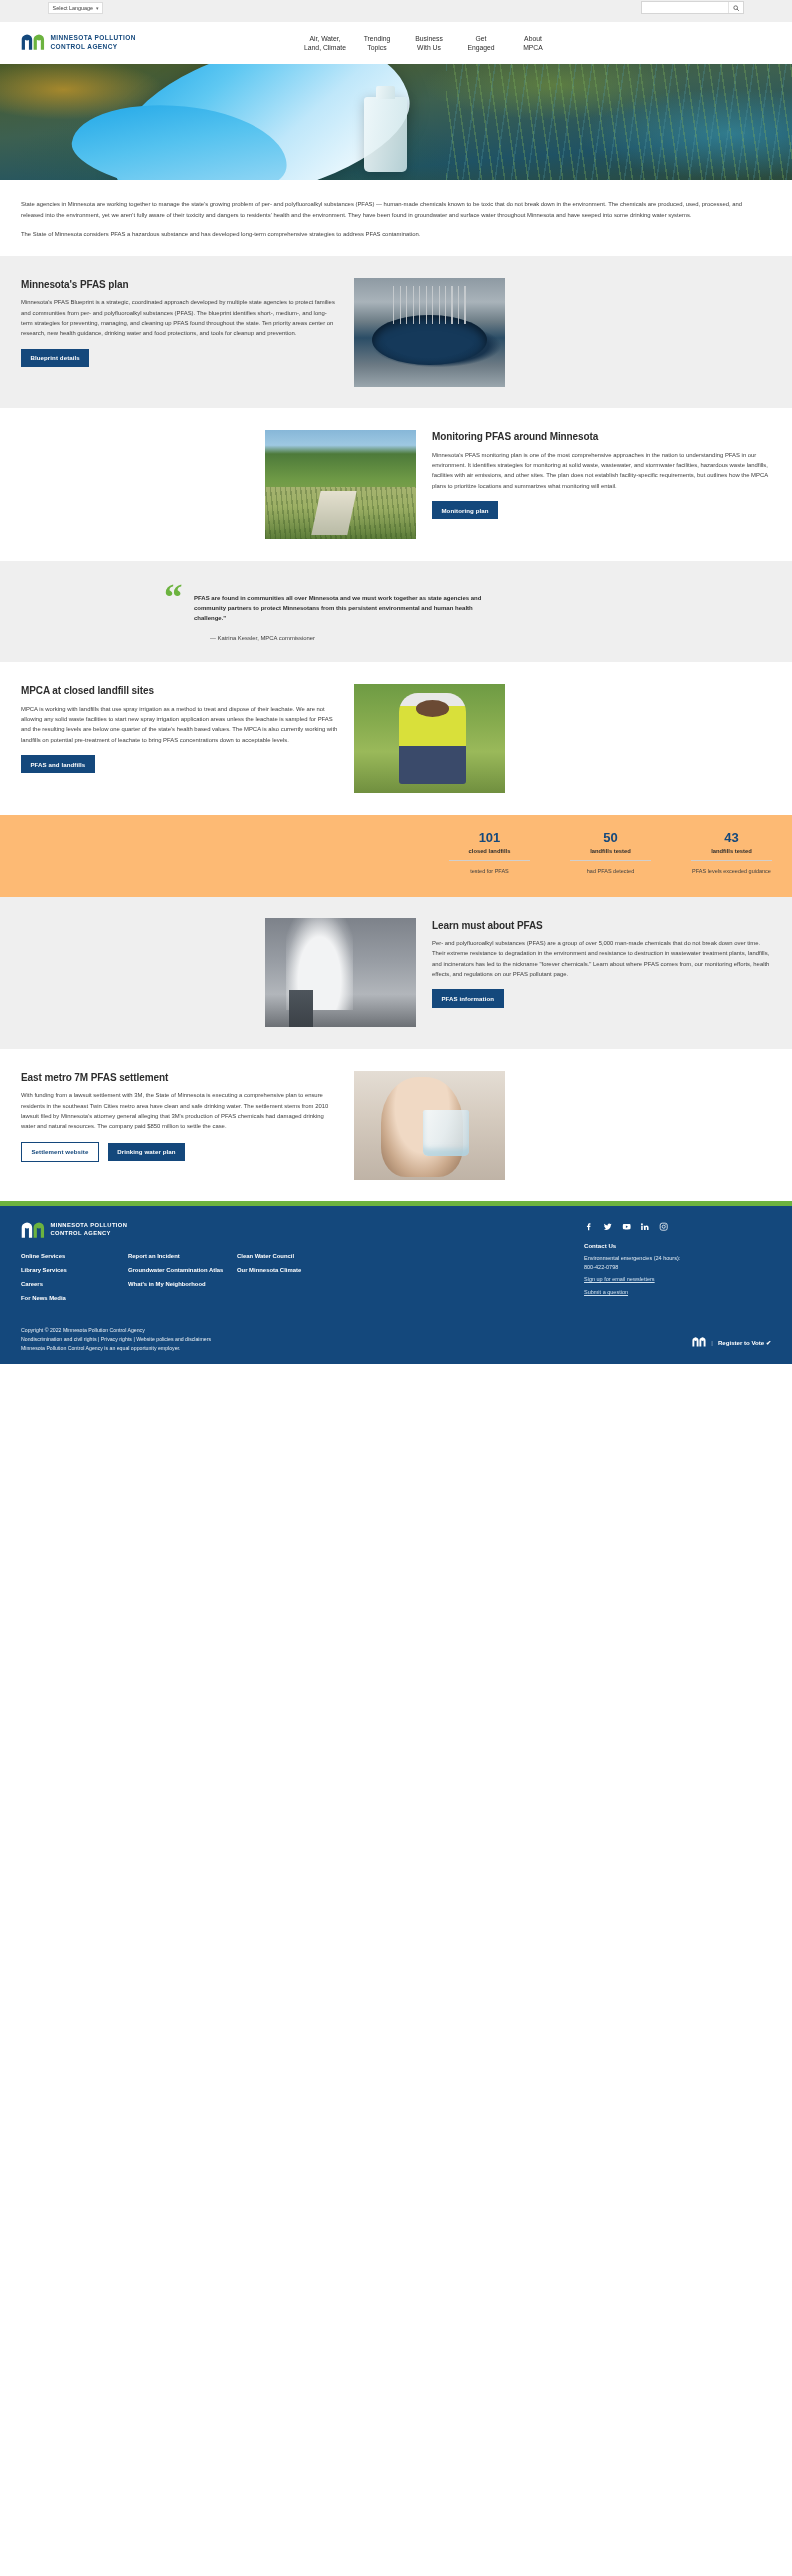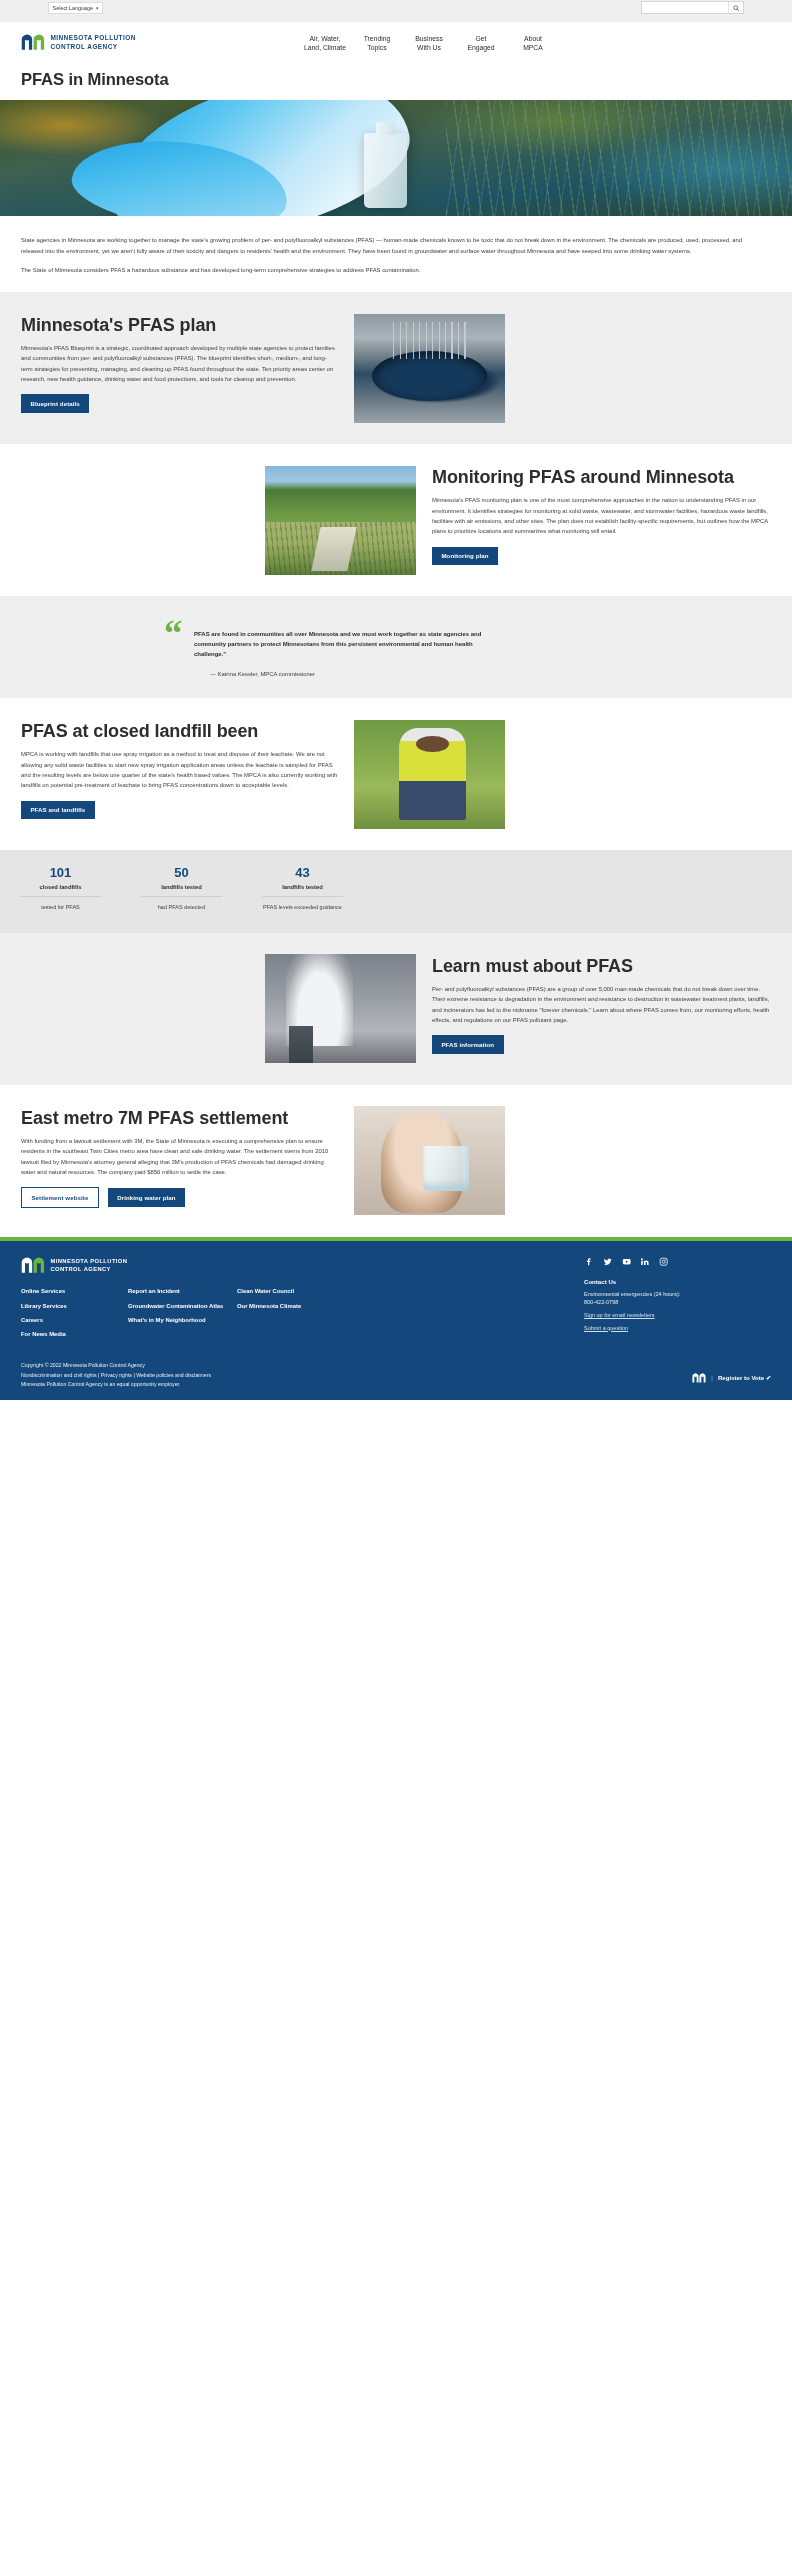--- a/index.html
+++ b/index.html
@@ -191,21 +191,21 @@
     display: flex;
     align-items: flex-start;
     gap: 16px;
     padding: 21.6px 21px;
     width: 792px;
   }
   .feature.reverse { flex-direction: row-reverse; border-radius: 19px; }
   .feature-text { width: 317px; padding-top: 1.4px; }
   .feature-text.wide { width: 339px; }
   .feature h2 {
-    font-size: 18px;
+    font-size: 10px;
     font-weight: 700;
     color: #2d2d2d;
     margin-bottom: 7.2px;
     letter-spacing: -0.1px;
   }
   .feature p {
     font-size: 5.9px;
     line-height: 1.75;
     color: #404040;
     margin-bottom: 10px;
@@ -348,23 +348,23 @@
   }
   .quote-attr {
     font-size: 5.9px;
     color: #404040;
     margin-top: 11.5px;
     margin-left: 16px;
   }
 
   
   .stats {
-    background: #e5e5e5;
-    display: flex;
-    justify-content: flex-start;
+    background: #fdba74;
+    display: flex;
+    justify-content: flex-end;
     gap: 0;
     padding: 16px 0 21.6px 0;
   }
   .stat { width: 81px; text-align: center; margin: 0 20px; }
   .stat-num {
     font-size: 13px;
     font-weight: 700;
     color: #14487c;
     line-height: 1.1;
   }
@@ -517,23 +517,20 @@
         <div>Get</div>
         <div>Engaged</div>
       </div>
       <div class="nav-item">
         <div>About</div>
         <div>MPCA</div>
       </div>
     </div>
   </div>
 
-  <div class="page-title-wrap">
-    <h1 class="page-title">PFAS in Minnesota</h1>
-  </div>
 
   <div class="hero">
     <div class="hero-water"></div>
     <div class="hero-reeds"></div>
     <div class="hero-glove"></div>
     <div class="hero-glove2"></div>
     <div class="hero-bottle"></div>
   </div>
 
   <div class="intro">
@@ -569,21 +566,21 @@
       <div class="quote-body">
         <div class="quote-text">PFAS are found in communities all over Minnesota and we must work together as state agencies and community partners to protect Minnesotans from this persistent environmental and human health challenge."</div>
         <div class="quote-attr">— Katrina Kessler, MPCA commissioner</div>
       </div>
     </div>
   </div>
 
   <div class="band-white">
     <div class="feature">
       <div class="feature-text">
-        <h2>PFAS at closed landfill been</h2>
+        <h2>MPCA at closed landfill sites</h2>
         <p>MPCA is working with landfills that use spray irrigation as a method to treat and dispose of their leachate. We are not allowing any solid waste facilities to start new spray irrigation application areas unless the leachate is sampled for PFAS and the resulting levels are below one quarter of the state's health based values. The MPCA is also currently working with landfills on potential pre-treatment of leachate to bring PFAS concentrations down to acceptable levels.</p>
         <button class="btn">PFAS and landfills</button>
       </div>
       <div class="feature-img img-worker"></div>
     </div>
 
     <div class="stats">
       <div class="stat">
         <div class="stat-num">101</div>
         <div class="stat-label">closed landfills</div>

